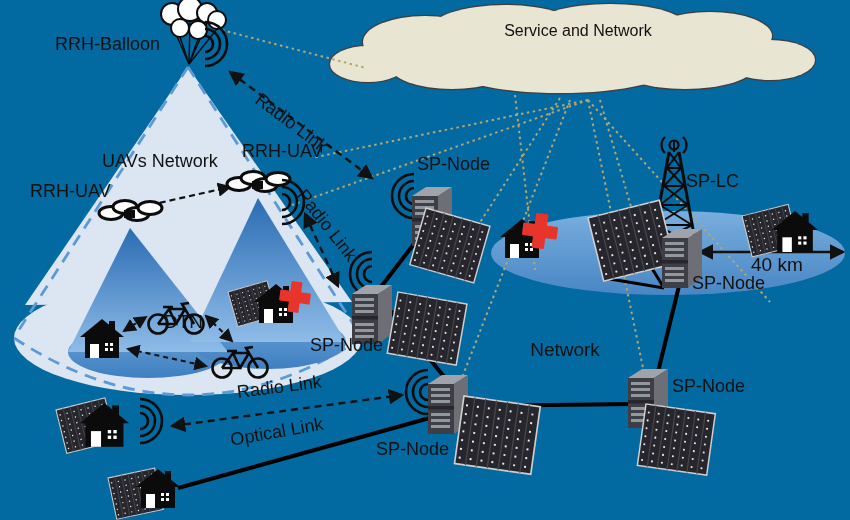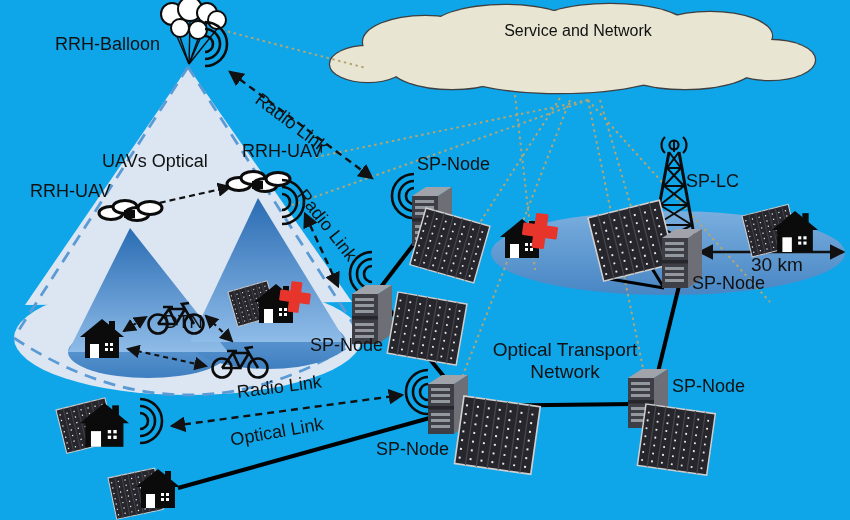--- a/index.html
+++ b/index.html
@@ -1,16 +1,16 @@
 <!DOCTYPE html>
 <html><head>
 <meta charset="utf-8">
 <style>
   html,body{margin:0;padding:0;background:#fff;}
-  .stage{position:relative;width:850px;height:520px;background:#0ea5e9;overflow:hidden;
+  .stage{position:relative;width:850px;height:520px;background:#0369a1;overflow:hidden;
          font-family:"Liberation Sans",sans-serif;}
   .stage svg{position:absolute;left:0;top:0;}
   .lbl{position:absolute;font-size:18px;color:#111;white-space:nowrap;line-height:1.1;}
   .lbl.big{font-size:19px;}
   .rot{transform-origin:0 0;}
   .cloud-title{position:absolute;left:447px;top:22px;width:262px;text-align:center;
                font-weight:400;font-size:16px;color:#111;line-height:1.18;}
   .otn{position:absolute;left:482px;top:339px;width:166px;text-align:center;
        font-size:19px;color:#111;line-height:1.15;}
 </style>
@@ -284,37 +284,36 @@
   <use href="#server" transform="translate(628,366)"></use>
   <use href="#panel" transform="translate(646,404) rotate(8)"></use>
 </svg>
 
 <div class="lbl" style="left:55px;top:35px">RRH-Balloon</div>
 
 <div class="cloud-title">
   <div>Service and Network</div>
 </div>
 
-<div class="lbl" style="left:102px;top:152px">UAVs Optical</div>
+<div class="lbl" style="left:102px;top:152px">UAVs Network</div>
 <div class="lbl" style="left:30px;top:182px">RRH-UAV</div>
 <div class="lbl" style="left:242px;top:142px">RRH-UAV</div>
 
 <div class="lbl rot" style="left:263px;top:90px;transform:rotate(37deg)">Radio Link</div>
 <div class="lbl rot" style="left:308px;top:186px;transform:rotate(52deg)">Radio Link</div>
 <div class="lbl rot" style="left:236px;top:383px;transform:rotate(-7deg)">Radio Link</div>
 <div class="lbl rot" style="left:229px;top:431px;transform:rotate(-10deg)">Optical Link</div>
 
 <div class="lbl" style="left:417px;top:155px">SP-Node</div>
 <div class="lbl" style="left:686px;top:172px">SP-LC</div>
 <div class="lbl big" style="left:164px;top:312px">DTN</div>
 <div class="lbl" style="left:310px;top:336px">SP-Node</div>
 
 <div class="otn">
-  <div>Optical Transport</div>
   <div>Network</div>
 </div>
 
 <div class="lbl" style="left:692px;top:274px">SP-Node</div>
-<div class="lbl big" style="left:751px;top:255px">30 km</div>
+<div class="lbl big" style="left:751px;top:255px">40 km</div>
 <div class="lbl" style="left:672px;top:377px">SP-Node</div>
 <div class="lbl" style="left:376px;top:440px">SP-Node</div>
 
 </div>
 
 </body></html>

